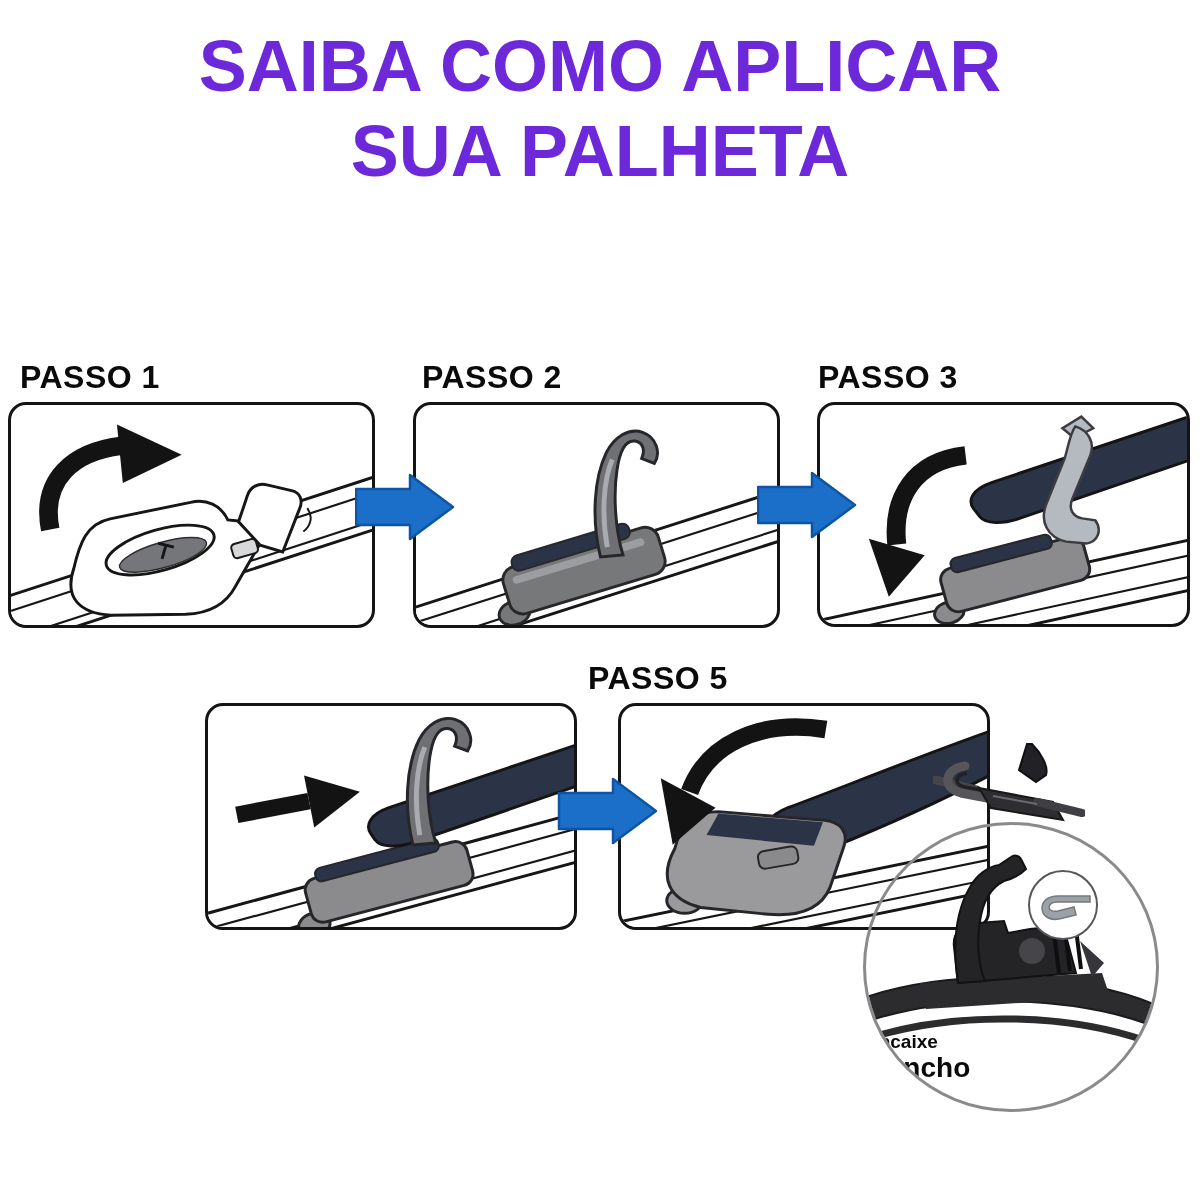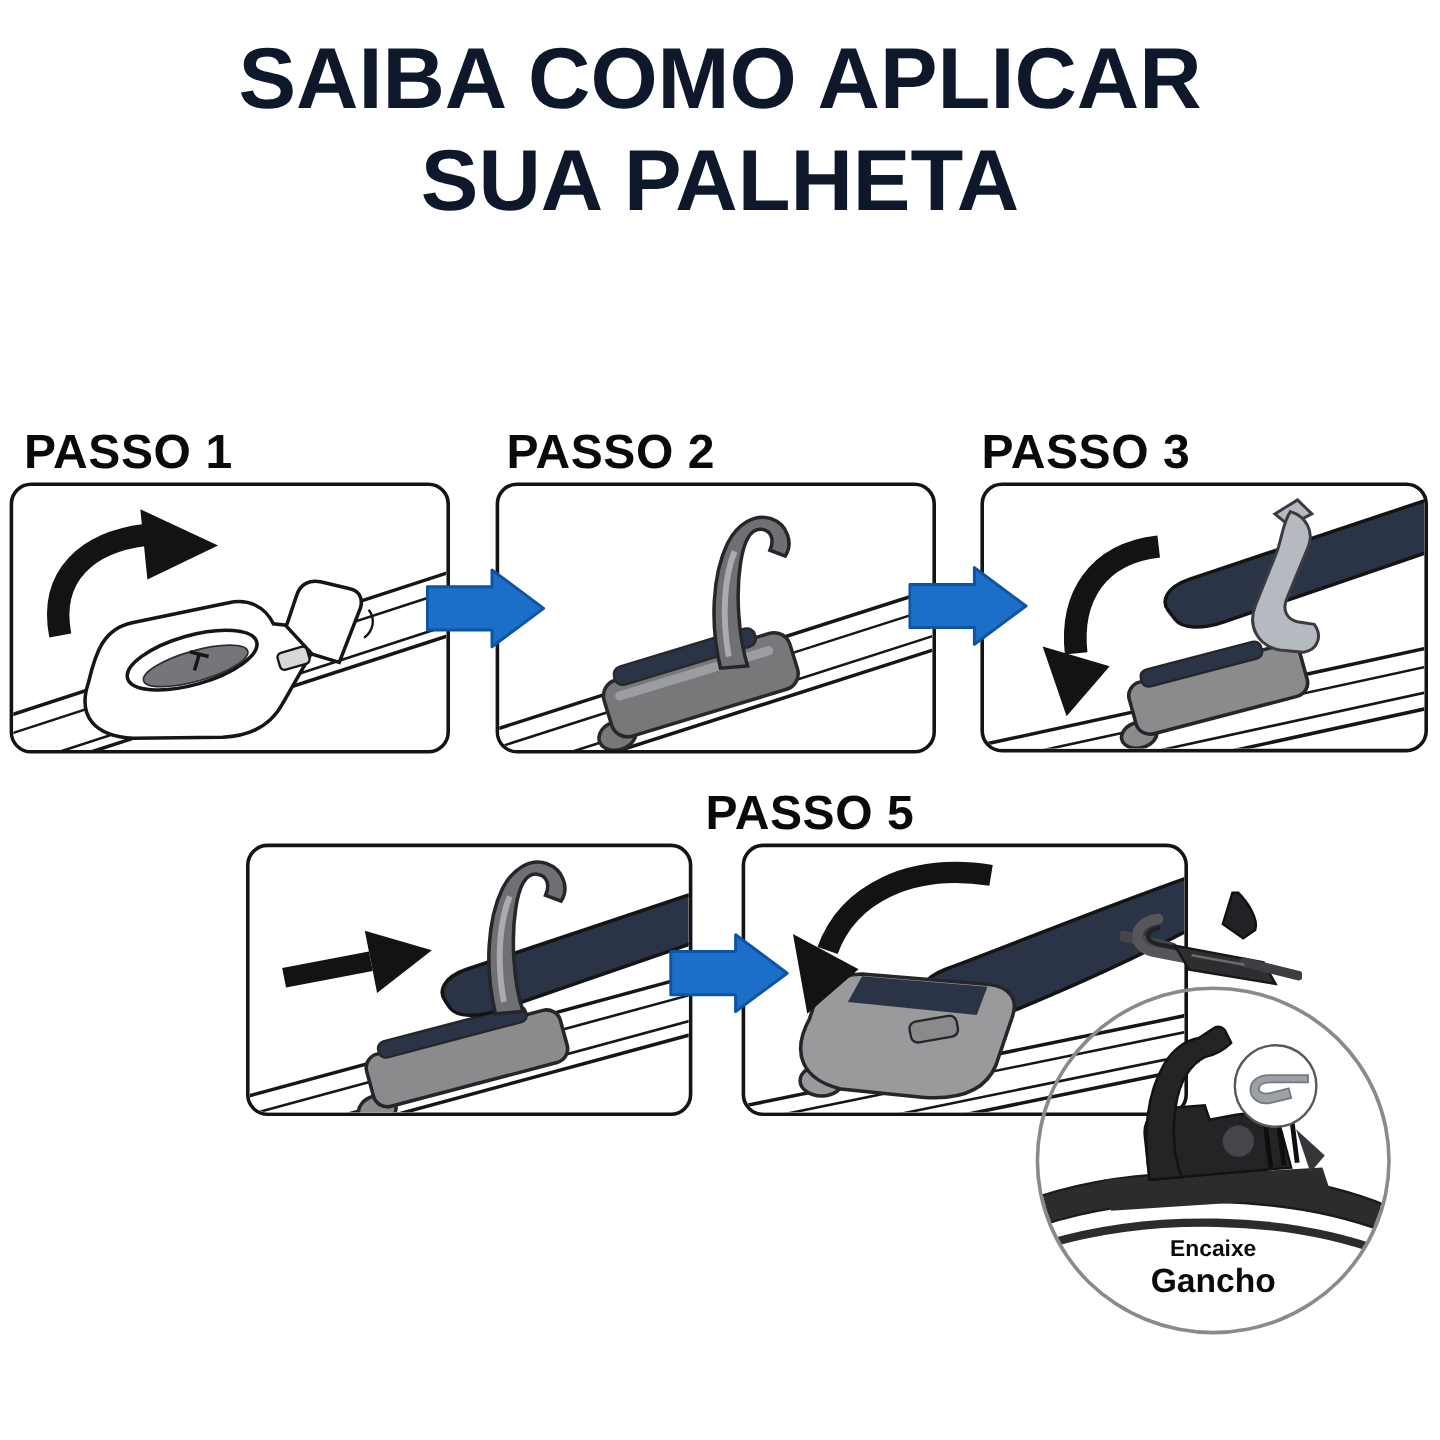--- a/index.html
+++ b/index.html
@@ -2,42 +2,42 @@
 <html><head>
 <meta charset="utf-8">
 <style>
   html,body{margin:0;padding:0;background:#fff;}
   #canvas{
     position:relative;width:1200px;height:1200px;background:#ffffff;
     font-family:"Liberation Sans",sans-serif;overflow:hidden;color:#0a0a0a;
   }
   #title{
     position:absolute;left:0;top:24px;width:1200px;text-align:center;
-    font-weight:bold;font-size:72px;line-height:85px;letter-spacing:0px;color:#0f172a;
+    font-weight:bold;font-size:72px;line-height:85px;letter-spacing:0px;color:#6d28d9;
   }
   .step-label{
-    position:absolute;font-size:40px;line-height:40px;font-weight:bold;
+    position:absolute;font-size:32px;line-height:40px;font-weight:bold;
     color:#0a0a0a;white-space:nowrap;letter-spacing:0.5px;
   }
   .panel{
     position:absolute;background:#ffffff;border:3px solid #141414;border-radius:18px;
     box-sizing:border-box;overflow:hidden;z-index:1;
   }
   .panel svg{position:absolute;left:0;top:0;width:100%;height:100%;}
   .flow-arrow{position:absolute;z-index:5;}
   #inset-circle{
     position:absolute;left:863px;top:822px;width:290px;height:284px;
     border:3px solid #8a8a8a;border-radius:50%;z-index:6;overflow:hidden;background:transparent;
   }
   #inset-art{position:absolute;left:0;top:0;width:100%;height:100%;}
   #mini-circle{
     position:absolute;left:162px;top:45px;width:66px;height:66px;background:#ffffff;
     border:2px solid #58585c;border-radius:50%;
   }
-  #inset-captions{position:absolute;left:0;top:206px;width:100%;text-align:center;}
+  #inset-captions{position:absolute;left:0;top:206px;width:100%;}
   #inset-caption-small{font-size:19px;font-weight:bold;line-height:21px;}
   #inset-caption-large{font-size:28px;font-weight:bold;line-height:32px;}
   #hook-photo{position:absolute;left:933px;top:740px;z-index:7;}
 </style>
 </head>
 <body>
 
 <div id="canvas">
 
   <div id="title">

